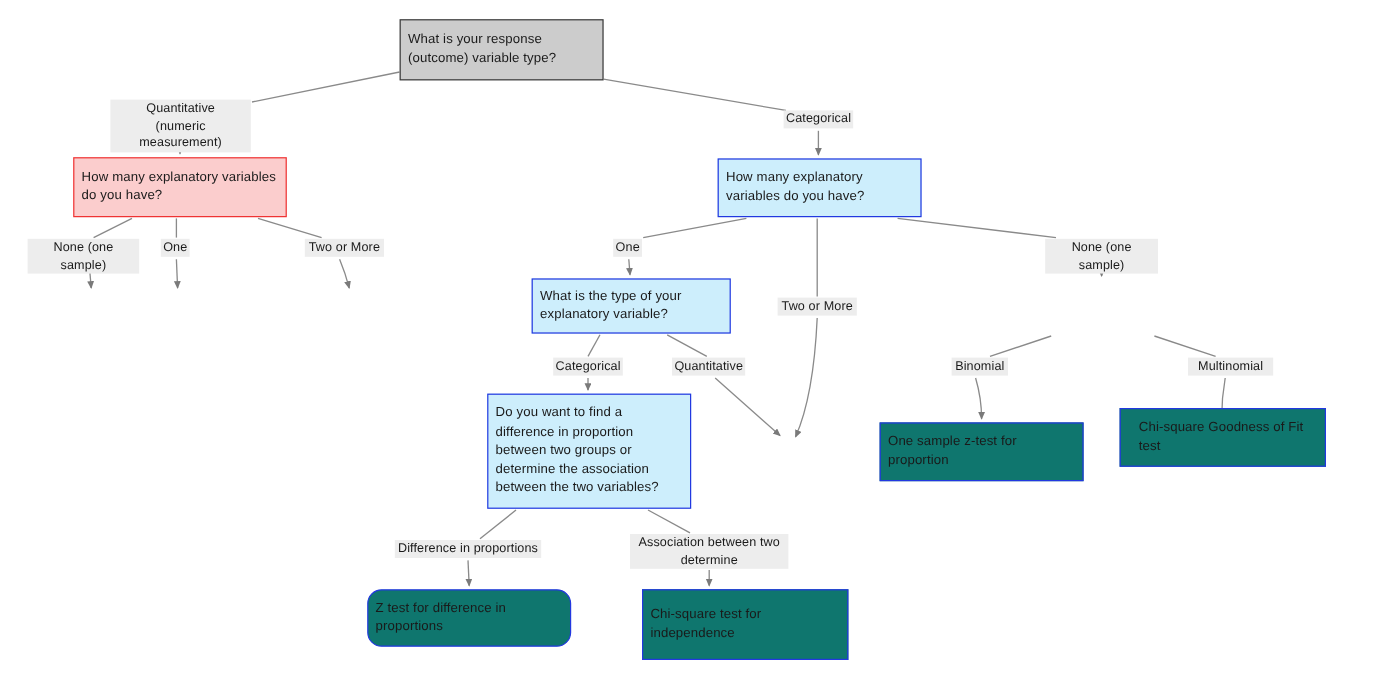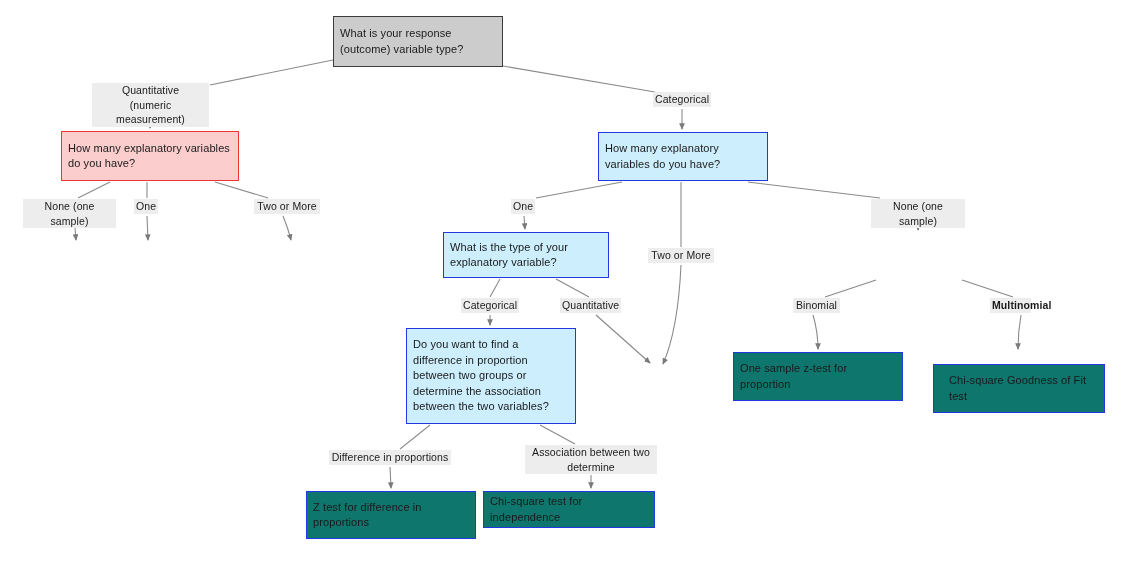--- a/index.html
+++ b/index.html
@@ -114,39 +114,39 @@
 
   <div class="node node-red" style="left: 61px; top: 131px; width: 178px; height: 50px;">How many explanatory variables do you have?</div>
 
   <div class="node node-blue-light" style="left: 598px; top: 132px; width: 170px; height: 49px;">How many explanatory variables do you have?</div>
 
   <div class="node node-blue-light" style="left: 443px; top: 232px; width: 166px; height: 46px;">What is the type of your explanatory variable?</div>
 
 
   <div class="node node-blue-light" style="left: 406px; top: 328px; width: 170px; height: 96px;">Do you want to find a difference in proportion between two groups or determine the association between the two variables?</div>
 
-  <div class="node node-blue-solid" style="left: 306px; top: 491px; width: 170px; height: 48px;">Z test for difference in proportions</div>
+  <div class="node node-blue-solid" style="left: 306px; top: 491px; width: 170px; height: 48px; border-radius: 12px;">Z test for difference in proportions</div>
 
-  <div class="node node-blue-solid" style="left: 483px; top: 491px; width: 172px; height: 37px;">Chi-square test for independence</div>
+  <div class="node node-blue-solid" style="left: 535px; top: 491px; width: 172px; height: 59px;">Chi-square test for independence</div>
 
   <div class="node node-blue-solid" style="left: 733px; top: 352px; width: 170px; height: 49px;">One sample z-test for proportion</div>
 
-  <div class="node node-blue-solid" style="left: 933px; top: 364px; width: 172px; height: 49px; padding-left: 15px;">Chi-square Goodness of Fit test</div>
+  <div class="node node-blue-solid" style="left: 933px; top: 340px; width: 172px; height: 49px; padding-left: 15px;">Chi-square Goodness of Fit test</div>
 
   <div id="edge-labels">
       <div class="edge-label" style="left: 92px; top: 83px; width: 117px;">Quantitative
 (numeric measurement)</div>
       <div class="edge-label" style="left: 653px; top: 92px; width: 58px;">Categorical</div>
       <div class="edge-label" style="left: 23px; top: 199px; width: 93px;">None (one sample)</div>
       <div class="edge-label" style="left: 134px; top: 199px; width: 24px;">One</div>
       <div class="edge-label" style="left: 254px; top: 199px; width: 66px;">Two or More</div>
       <div class="edge-label" style="left: 511px; top: 199px; width: 24px;">One</div>
       <div class="edge-label" style="left: 648px; top: 248px; width: 66px;">Two or More</div>
       <div class="edge-label" style="left: 871px; top: 199px; width: 94px;">None (one sample)</div>
       <div class="edge-label" style="left: 461px; top: 298px; width: 58px;">Categorical</div>
       <div class="edge-label" style="left: 560px; top: 298px; width: 61px;">Quantitative</div>
       <div class="edge-label" style="left: 793px; top: 298px; width: 47px;">Binomial</div>
-      <div class="edge-label" style="left: 990px; top: 298px; width: 41px; font-weight: bold;">Multinomial</div>
+      <div class="edge-label" style="left: 990px; top: 298px; width: 71px;">Multinomial</div>
       <div class="edge-label" style="left: 329px; top: 450px; width: 122px;">Difference in proportions</div>
       <div class="edge-label" style="left: 525px; top: 445px; width: 132px;">Association between two determine</div>
     </div>
 
 </div>
 
 </body></html>

